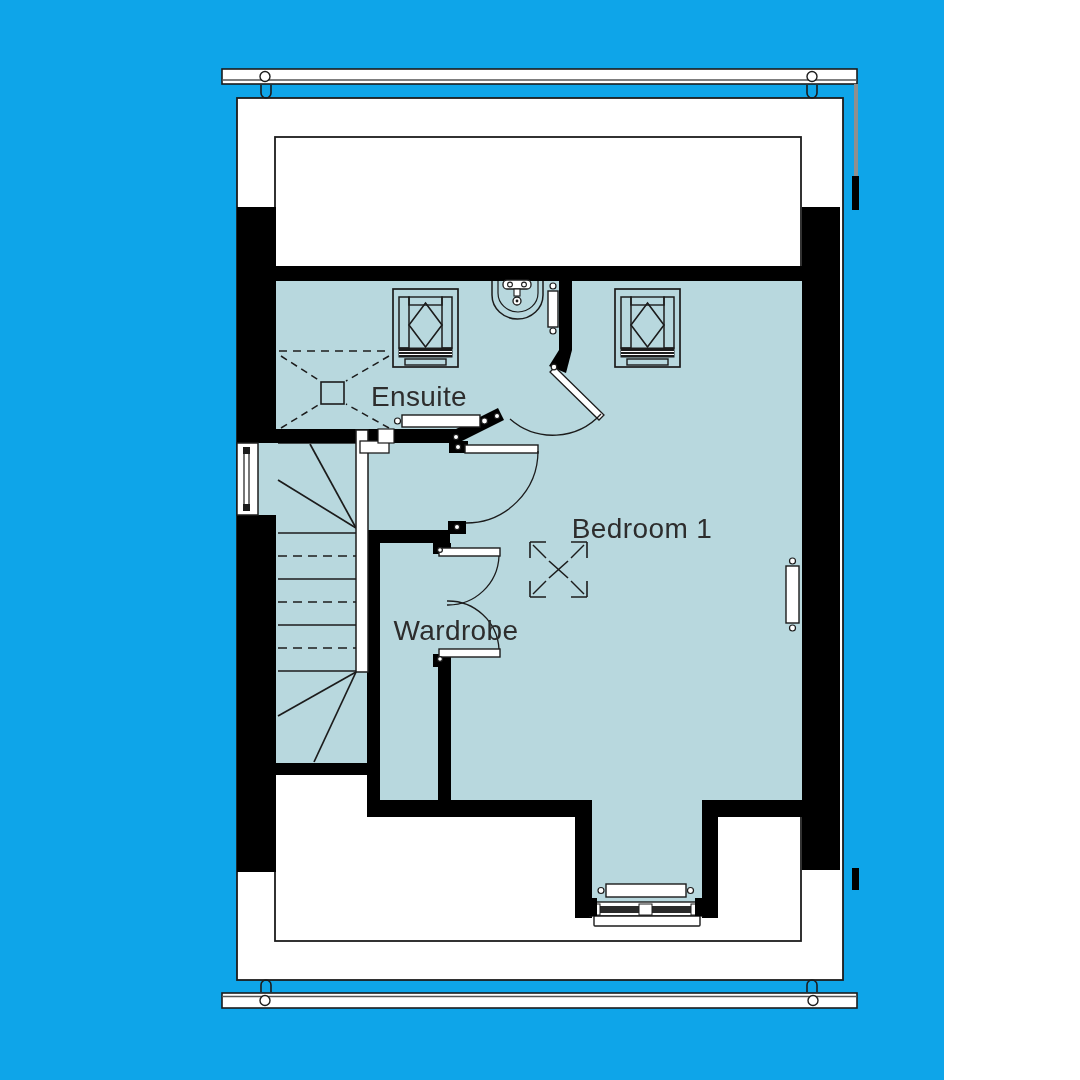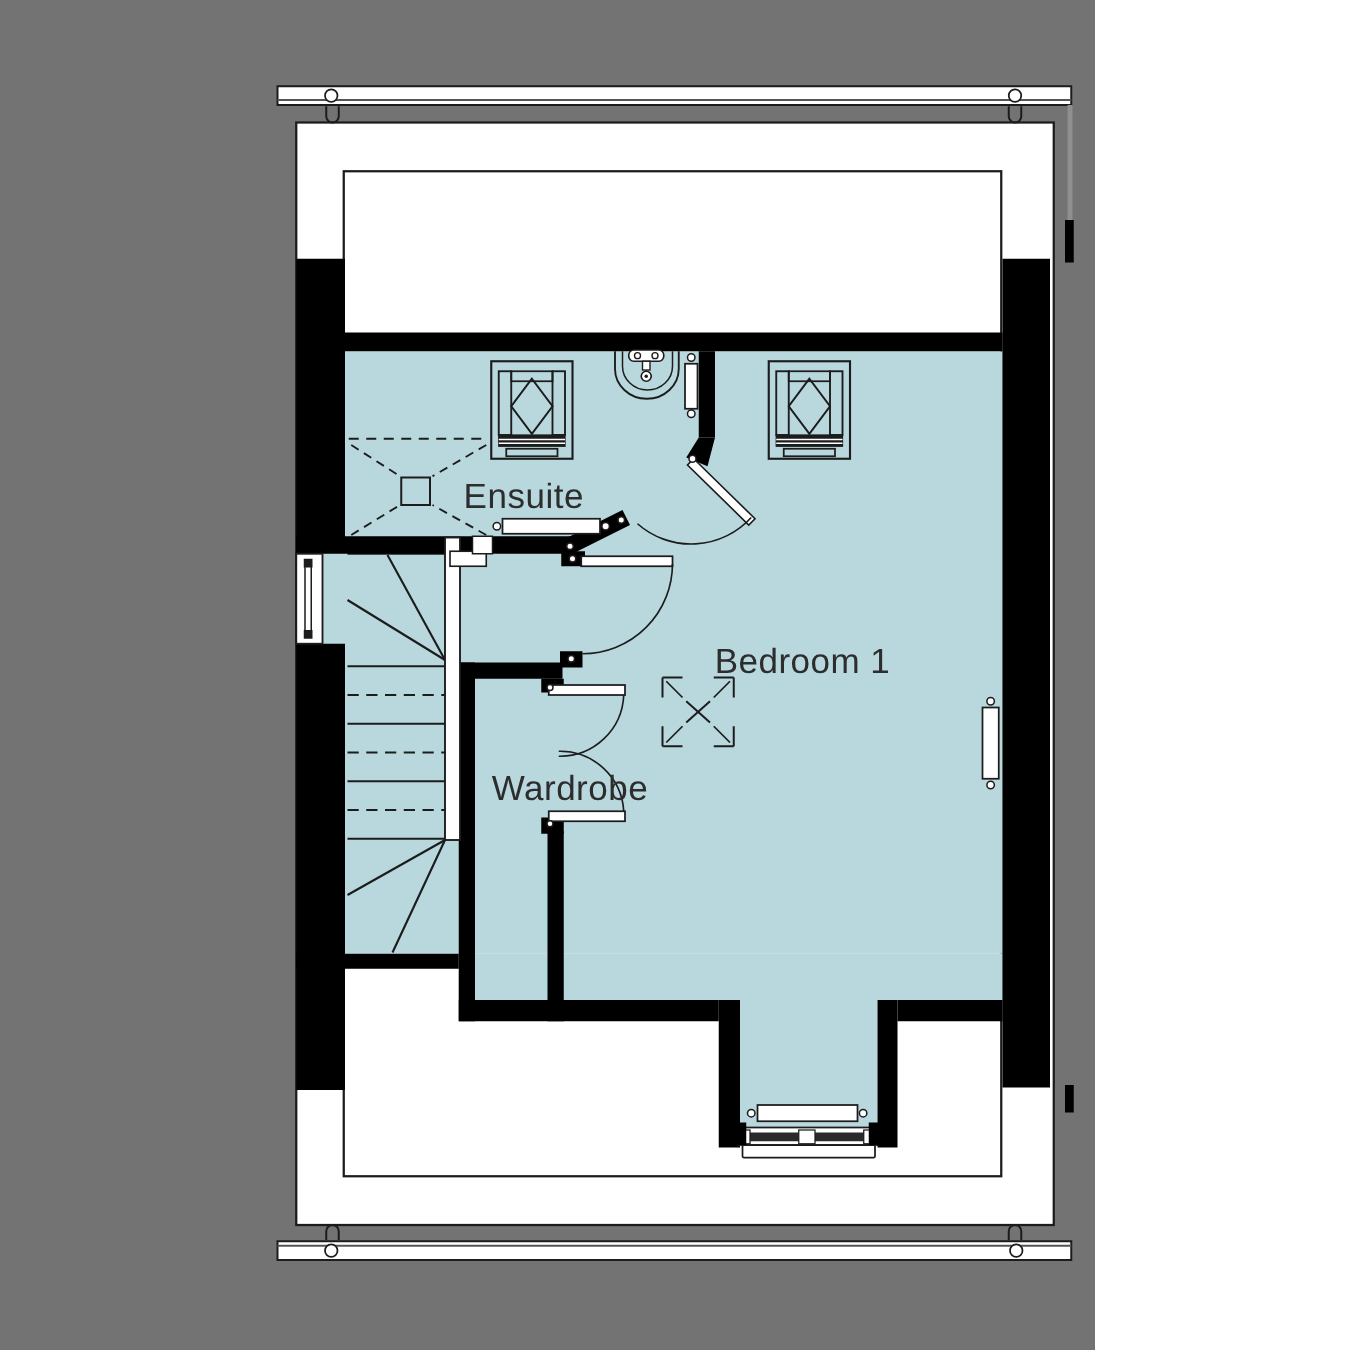--- a/index.html
+++ b/index.html
@@ -1,16 +1,16 @@
 <!DOCTYPE html>
 <html><head>
 <meta charset="utf-8">
 <style>
   html,body{margin:0;padding:0;background:#ffffff;}
-  .stage{position:relative;width:876px;height:1080px;background:#737373;overflow:hidden;
+  .stage{position:relative;width:944px;height:1080px;background:#0ea5e9;overflow:hidden;
          font-family:"Liberation Sans", sans-serif;}
   svg{display:block;}
   text.room-label{font-family:"Liberation Sans", sans-serif;font-size:28px;fill:#2d2d2d;
                   letter-spacing:0.4px;}
 </style>
 </head>
 <body>
 
 <div class="stage">
 <svg width="1080" height="1080" viewBox="0 0 1080 1080">

